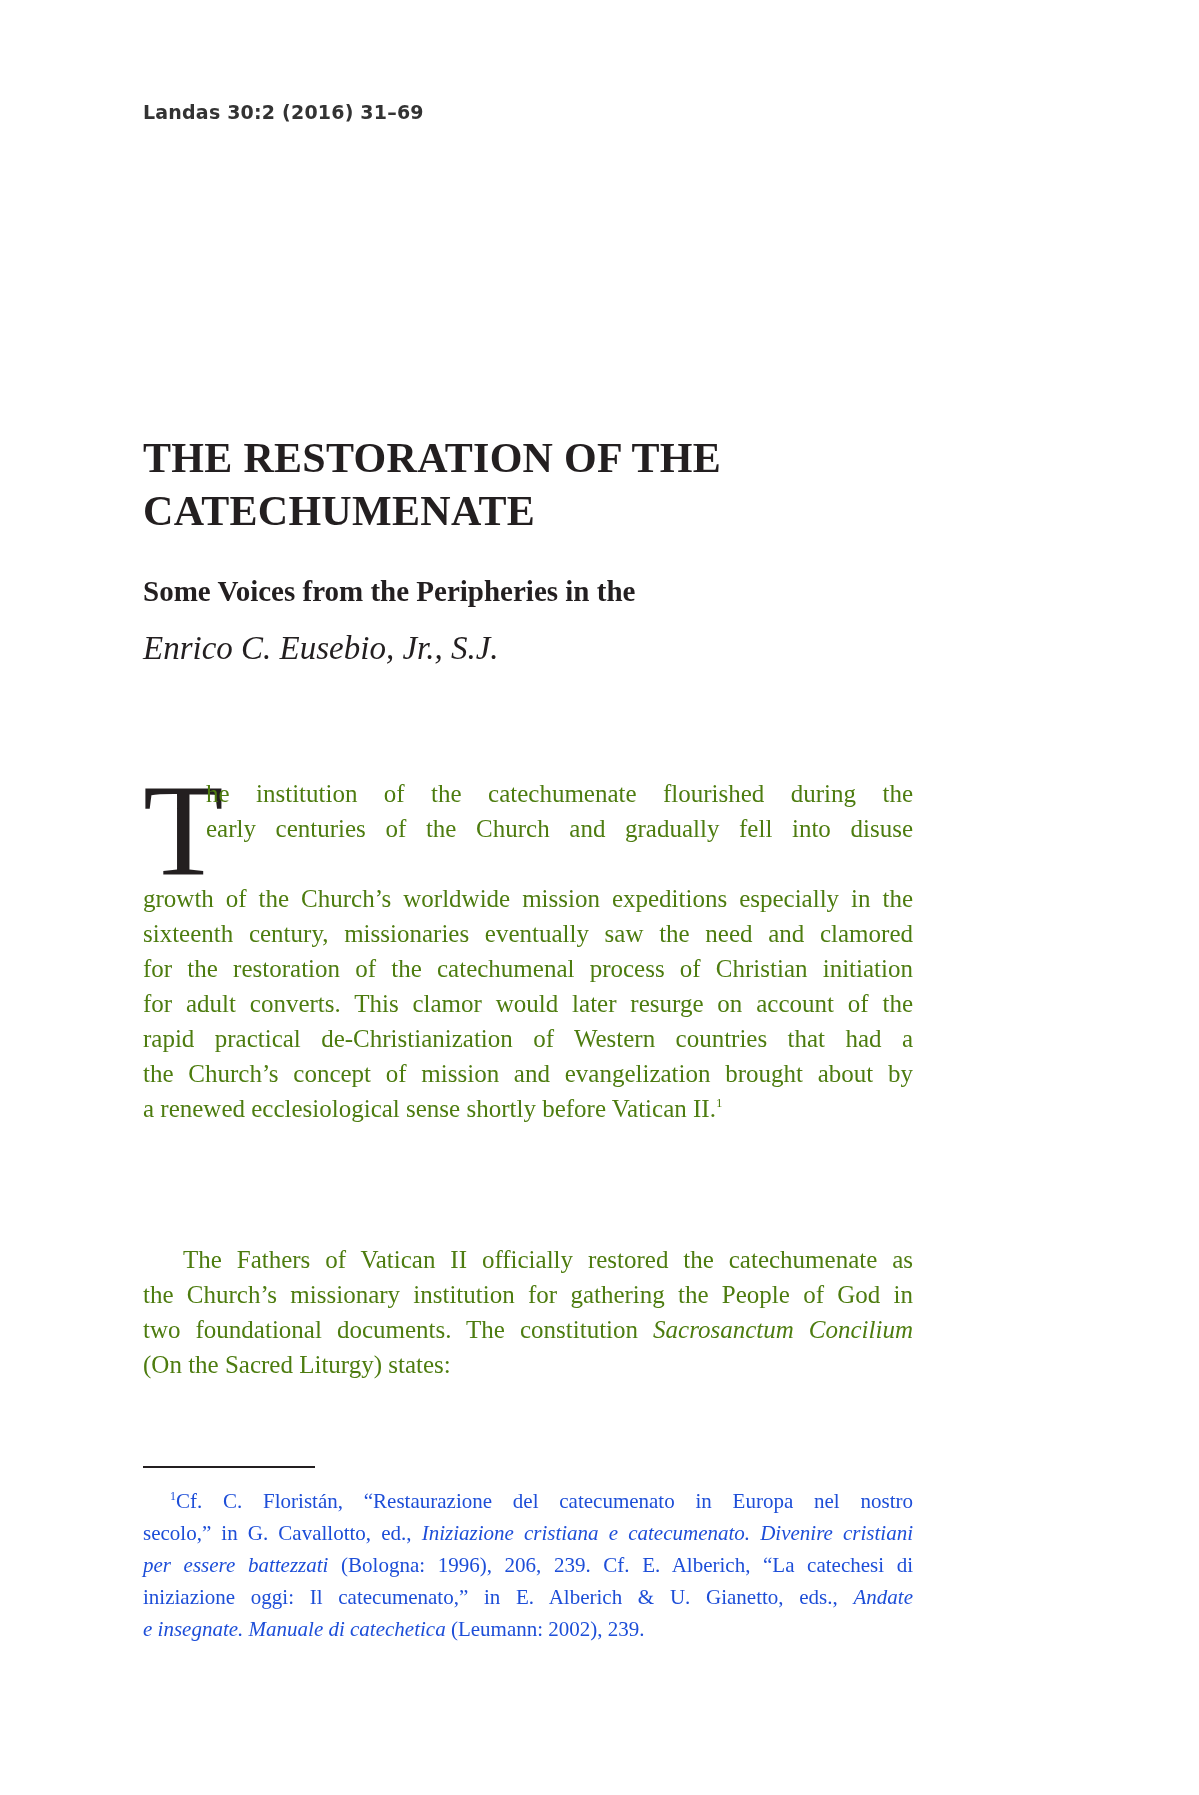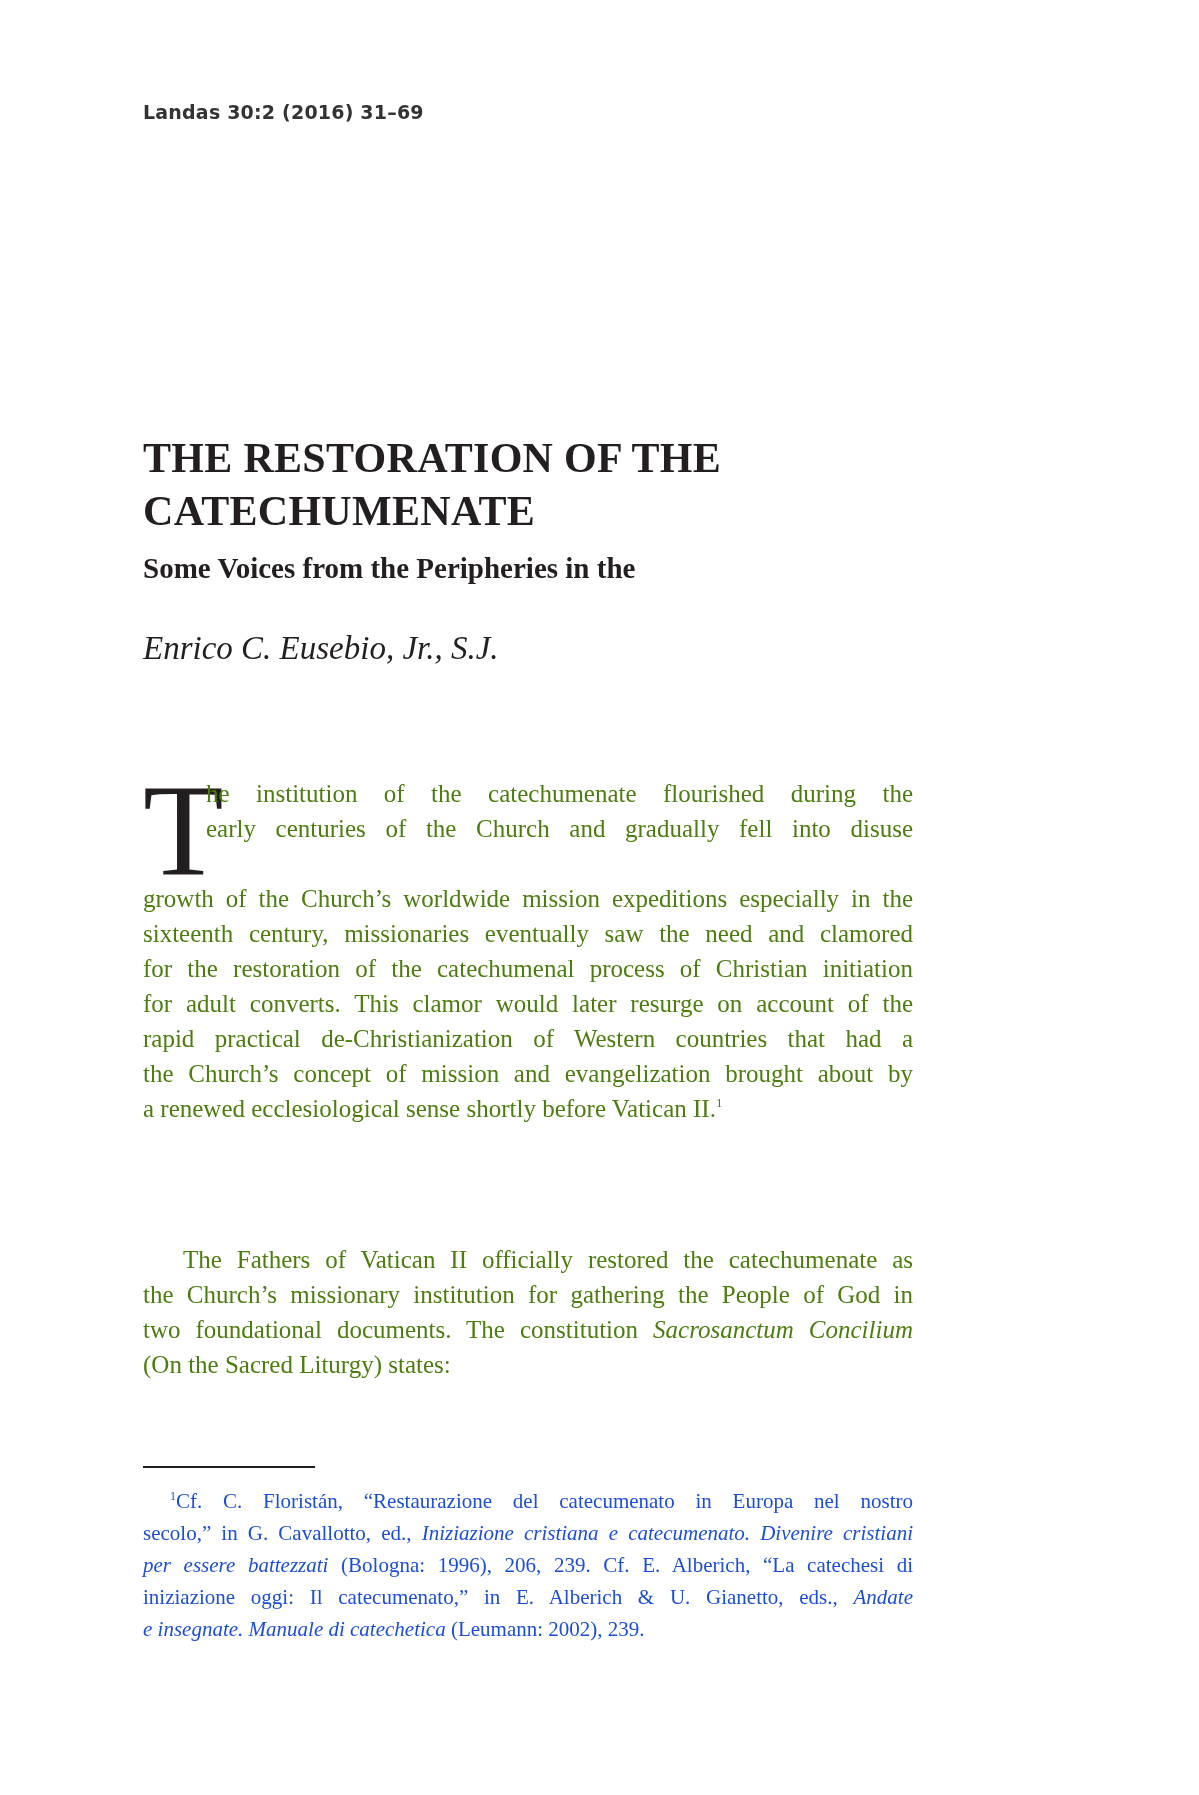--- a/index.html
+++ b/index.html
@@ -43,21 +43,21 @@
       position: absolute;
       left: 143px;
       top: 547px;
       font-family: "Liberation Serif", serif;
       font-weight: bold;
       font-size: 29px;
       line-height: 43px;
       margin: 0;
       color: #231f20;
     }
-    .subtitle .sline { display: block; white-space: nowrap; }
+    .subtitle .sline { display: block; white-space: nowrap; margin-top: 23px; }
     .subtitle i { font-weight: bold; }
     .author {
       position: absolute;
       left: 143px;
       top: 630px;
       font-family: "Liberation Serif", serif;
       font-style: italic;
       font-size: 33px;
       line-height: 36px;
       color: #231f20;

